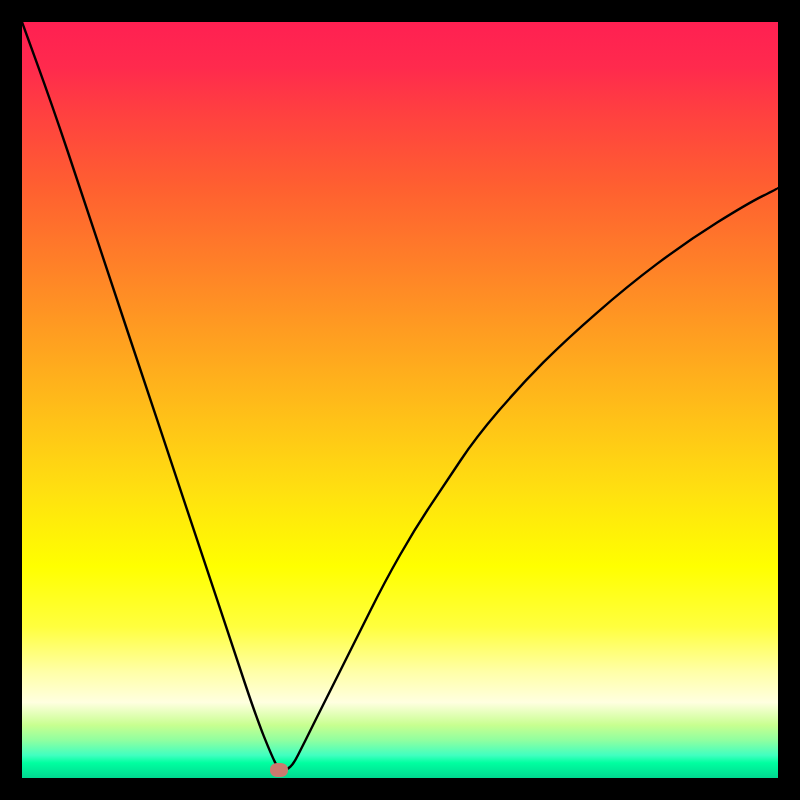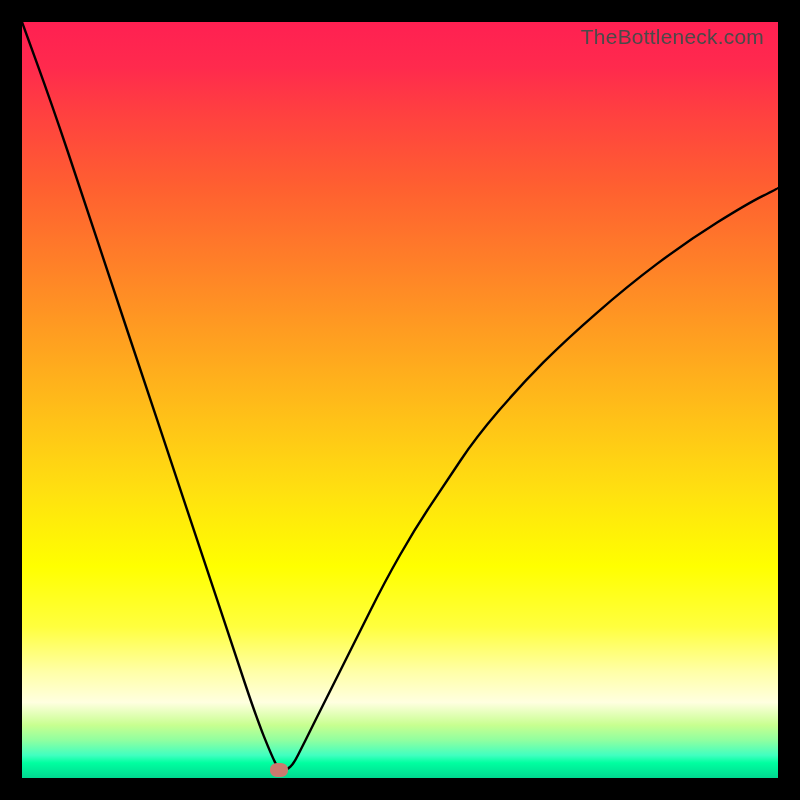--- a/index.html
+++ b/index.html
@@ -71,21 +71,20 @@
     background: #cb7a6f;
     transform: translate(-50%, -50%);
   }
 </style>
 </head>
 <body>
 
 <div class="frame">
   <div class="plot">
 
-    <div class="watermark">TheBottleneck.com</div>
 
     <svg class="curve" viewBox="0 0 756 756" preserveAspectRatio="none">
       <path id="curve-path" fill="none" stroke="#000000" stroke-width="2.4" stroke-linejoin="round" stroke-linecap="round" d="M 0.0 0.0 Q 0.0 0.0 15.1 41.6 Q 30.2 83.2 45.4 128.5 Q 60.5 173.9 75.6 219.2 Q 90.7 264.6 105.8 310.0 Q 121.0 355.3 136.1 400.7 Q 151.2 446.0 166.3 491.4 Q 181.4 536.8 196.6 582.1 Q 211.7 627.5 223.0 661.5 Q 234.4 695.5 241.9 714.4 Q 249.5 733.3 253.3 740.9 Q 257.0 748.4 260.8 748.4 Q 264.6 748.4 268.4 744.7 Q 272.2 740.9 275.9 733.3 Q 279.7 725.8 283.5 718.2 Q 287.3 710.6 294.8 695.5 Q 302.4 680.4 317.5 650.2 Q 332.6 619.9 347.8 589.7 Q 362.9 559.4 378.0 533.0 Q 393.1 506.5 408.2 483.8 Q 423.4 461.2 438.5 438.5 Q 453.6 415.8 476.3 389.3 Q 499.0 362.9 521.6 340.2 Q 544.3 317.5 574.6 291.1 Q 604.8 264.6 635.0 241.9 Q 665.3 219.2 695.5 200.3 Q 725.8 181.4 740.9 173.9 T 756.0 166.3"></path>
     </svg>
 
     <div class="marker" id="min-marker" style="left: 257.04px; top: 748.44px; background: rgb(203, 122, 111);"></div>
 
   </div>
 </div>
 

